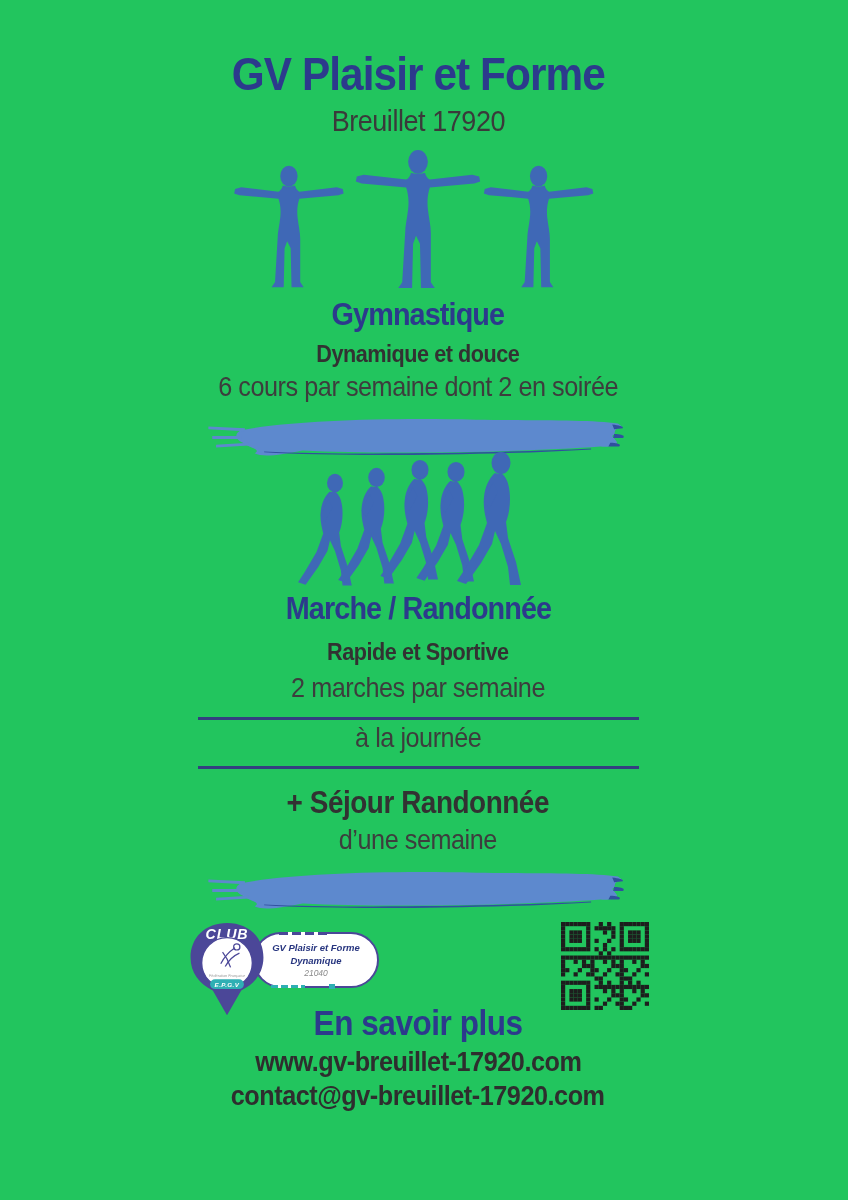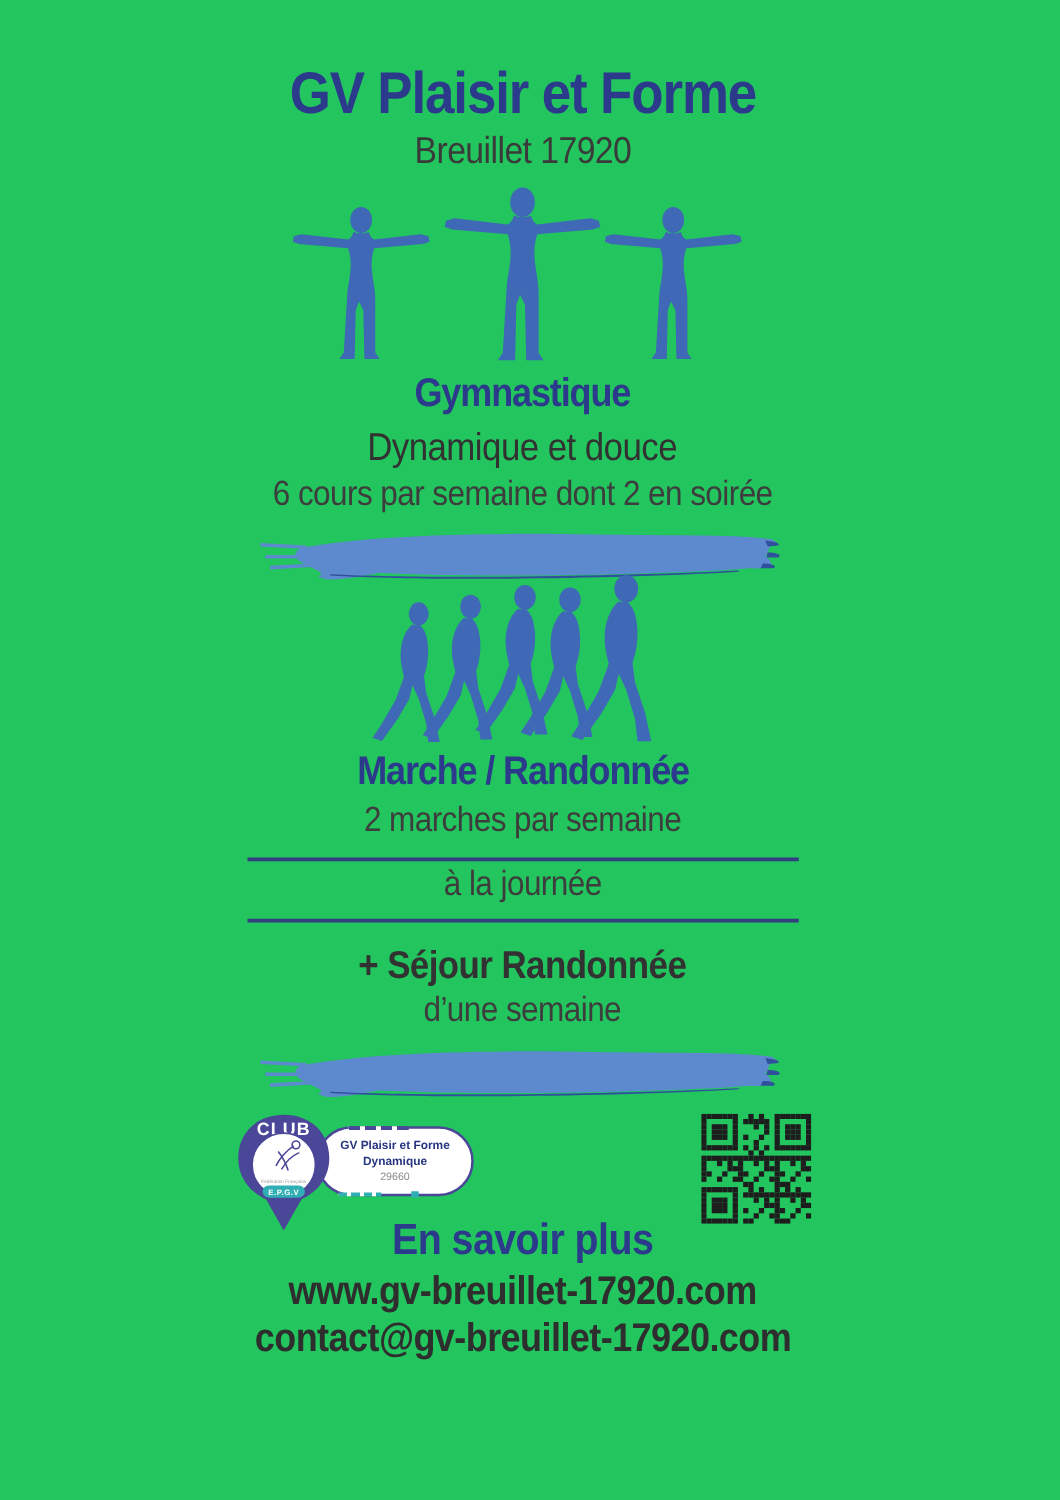--- a/index.html
+++ b/index.html
@@ -6,44 +6,44 @@
   .page{
     position:relative;width:848px;height:1200px;overflow:hidden;background:#22c55e;
     font-family:"Liberation Sans","DejaVu Sans",sans-serif;color:#3a3a3a;
   }
   .col{width:480px;margin:0 auto;text-align:center;transform:translateX(-6px);}
   .cx{display:inline-block;transform:scaleX(0.9);transform-origin:50% 50%;white-space:nowrap;}
   .title{margin-top:50px;font-size:47px;line-height:1.04;font-weight:bold;color:#2c3a8c;letter-spacing:-1px;}
   .subtitle{margin-top:5px;font-size:30px;line-height:1.1;color:#3a3a3a;letter-spacing:-0.5px;}
   .fig-row{margin-top:10px;line-height:0;}
   .h-navy{font-size:32px;line-height:1.08;font-weight:bold;color:#2c3a8c;letter-spacing:-1px;text-align:center;}
-  .h-sub{margin-top:10px;font-size:31px;line-height:1.08;font-weight:normal;color:#323232;letter-spacing:-0.5px;}
+  .h-sub{margin-top:10px;font-size:24px;line-height:1.08;font-weight:bold;color:#323232;letter-spacing:-0.5px;}
   .h-detail{margin-top:5px;font-size:28px;line-height:1.1;color:#3d3d3d;letter-spacing:-0.5px;}
   .brush{line-height:0;margin-top:8px;}
   .walkers{line-height:0;margin-top:-10px;}
   .divider{width:441px;height:0;border-top:3px solid #333f80;margin:14px auto 0;}
   .plus-head{margin-top:13px;font-size:31px;line-height:1.08;font-weight:bold;color:#323232;letter-spacing:-0.5px;}
-  .footer-row{display:flex;justify-content:space-between;align-items:flex-start;width:462px;margin:6px auto 0;height:88px;}
+  .footer-row{display:flex;justify-content:space-between;align-items:flex-start;width:462px;margin:6px auto 0;height:88px;font-style:italic;}
   .badge-group{display:flex;align-items:flex-start;position:relative;}
   .pin{position:relative;z-index:2;}
   .card{
     position:relative;z-index:1;margin-left:-14px;margin-top:12px;
     width:122px;height:52px;border:2px solid #4b4798;border-radius:28px;
     display:flex;flex-direction:column;justify-content:center;background:#fff;
   }
   .card-l1,.card-l2{font-size:9.5px;font-weight:bold;color:#27357f;line-height:1.35;}
   .card-l3{font-size:8.5px;color:#8a8a8a;line-height:1.3;}
   .deco-top{position:absolute;top:-2px;left:24px;width:48px;height:3px;
     background:repeating-linear-gradient(90deg,#4b4798 0 9px,#ffffff 9px 13px);}
   .deco-bottom{position:absolute;bottom:-2px;left:16px;width:34px;height:3px;
     background:repeating-linear-gradient(90deg,#2fafb4 0 7px,#ffffff 7px 10px);}
   .deco-dot{position:absolute;bottom:-3px;left:74px;width:6px;height:5px;background:#2fafb4;}
   .qr{margin-top:2px;line-height:0;}
   .more-head{margin-top:-4px;font-size:35px;line-height:1.1;font-weight:bold;color:#2c3a8c;letter-spacing:-0.5px;}
-  .link-line{margin-top:3px;font-size:32px;line-height:1.12;font-weight:bold;color:#2e2e2e;letter-spacing:-0.5px;}
+  .link-line{margin-top:3px;font-size:28px;line-height:1.12;font-weight:bold;color:#2e2e2e;letter-spacing:-0.5px;}
 </style>
 </head>
 <body>
 
 <div class="page">
 
   <svg width="0" height="0" style="position:absolute" aria-hidden="true">
     <defs>
       <g id="fig-stand" fill="#3f68b6">
         <ellipse cx="65" cy="13" rx="10" ry="12"></ellipse>
@@ -89,20 +89,21 @@
       <svg width="250" height="140" viewBox="0 0 250 140">
         <use href="#fig-walk" transform="translate(0,22) scale(0.84)"></use>
         <use href="#fig-walk" transform="translate(40,16) scale(0.87)"></use>
         <use href="#fig-walk" transform="translate(82,8) scale(0.9)"></use>
         <use href="#fig-walk" transform="translate(118,10) scale(0.9)"></use>
         <use href="#fig-walk" transform="translate(158,0) scale(1)"></use>
       </svg>
     </div>
 
     <div class="h-navy"><span class="cx">Marche / Randonnée</span></div>
+    <div class="h-sub" style="margin-top:13px"><span class="cx">Rapide et Sportive</span></div>
     <div class="h-detail" style="margin-top:8px"><span class="cx">2 marches par semaine</span></div>
 
     <div class="divider"></div>
 
     <div class="h-detail" style="margin-top:3px"><span class="cx">à la journée</span></div>
 
     <div class="divider" style="margin-top:12px"></div>
 
     <div class="plus-head" style="margin-top:17px"><span class="cx">+ Séjour Randonnée</span></div>
     <div class="h-detail"><span class="cx">d’une semaine</span></div>
@@ -127,21 +128,21 @@
             <path d="M40,36 C44,41 47,47 49,53"></path>
           </g>
           <text x="45" y="64" text-anchor="middle" font-size="4.3" fill="#9a9a9a" font-family="Liberation Sans, sans-serif">Fédération Française</text>
           <rect x="26" y="66.5" width="38" height="11" rx="5.5" fill="#2fafb4"></rect>
           <text x="45" y="74.8" text-anchor="middle" font-size="7" font-weight="bold" fill="#ffffff" font-family="Liberation Sans, sans-serif" letter-spacing="0.5">E.P.G.V</text>
         </svg>
         <div class="card">
           <div class="deco-top"></div>
           <div class="card-l1">GV Plaisir et Forme</div>
           <div class="card-l2">Dynamique</div>
-          <div class="card-l3">29660</div>
+          <div class="card-l3">21040</div>
           <div class="deco-bottom"></div>
           <div class="deco-dot"></div>
         </div>
       </div>
 
       <div class="qr">
         <svg id="qr-svg" width="88" height="88" viewBox="0 0 84 84">
             <g id="qr-modules" fill="#1d1d1d">
               <rect x="0" y="0" width="4" height="4"></rect>
               <rect x="4" y="0" width="4" height="4"></rect>

